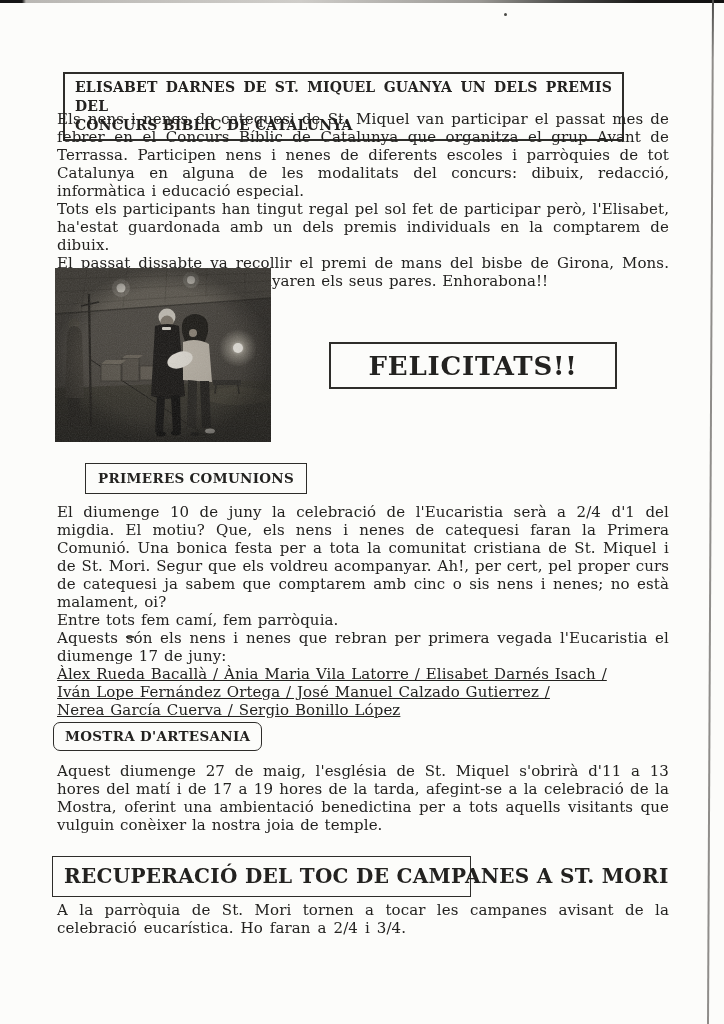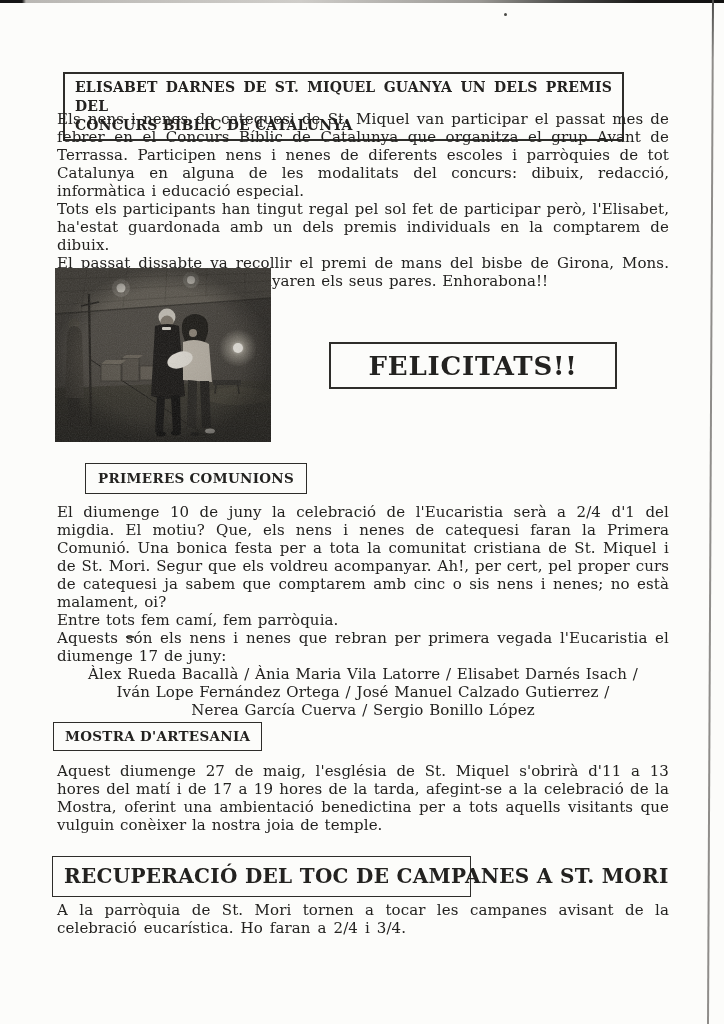--- a/index.html
+++ b/index.html
@@ -18,29 +18,29 @@
   
   .box{border:2px solid #2e2d2a;box-sizing:border-box;background:transparent;}
   .headline-box{position:absolute;left:63px;top:72px;width:561px;padding:4px 10px 5px;
     font-weight:bold;font-size:14px;line-height:18.8px;letter-spacing:.2px;}
   .jline{text-align:justify;text-align-last:justify;}
   .felicitats-box{position:absolute;left:329px;top:342px;width:288px;height:47px;
     display:flex;align-items:center;justify-content:center;}
   .felicitats-text{font-weight:bold;font-size:26px;letter-spacing:.8px;}
   .section-box{position:absolute;display:inline-block;font-weight:bold;letter-spacing:.3px;white-space:nowrap;}
   .sec-comunions{left:57px;top:463px;font-size:13.5px;padding:6px 12px 7px;border-width:1.6px;margin-left:28px;}
-  .sec-mostra{left:53px;top:722px;font-size:13.5px;padding:5px 11px 6px;border-width:1.6px;}
+  .sec-mostra{left:53px;top:722px;font-size:13.5px;padding:5px 11px 6px;border-width:1.6px;border-radius:7px;}
   .sec-campanes{left:52px;top:856px;width:419px;font-size:20px;padding:7px 11px 8px;border-width:1.8px;}
   
   .flowtext{position:absolute;width:612px;font-size:15px;line-height:18px;
     text-align:justify;word-spacing:.06em;letter-spacing:.1px;}
   .flowtext p{margin:0;}
   .intro-text{left:57px;top:110px;}
   .comunions-text{left:57px;top:503px;}
-  .names p{text-align:center;}
+  .names p{text-align:left;text-decoration:underline;}
   .mostra-text{left:57px;top:762px;}
   .campanes-text{left:57px;top:901px;word-spacing:.14em;}
   
   .photo{position:absolute;left:55px;top:268px;width:216px;height:174px;}
   .photo svg{display:block;}
 </style>
 </head>
 <body>
 
 <div class="page">

